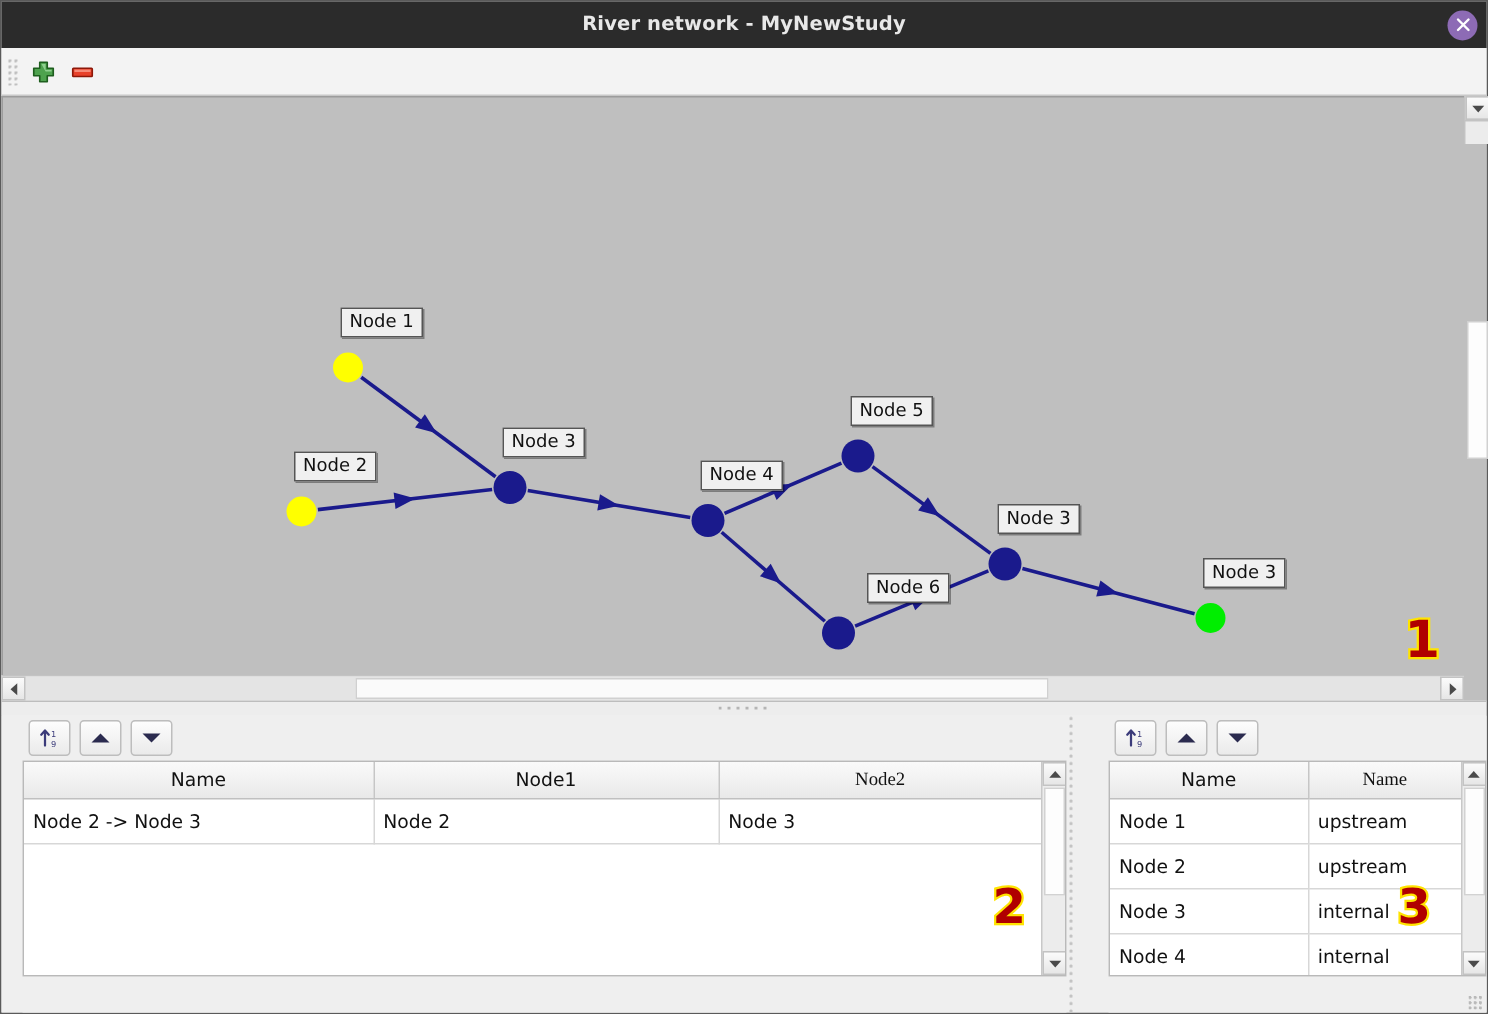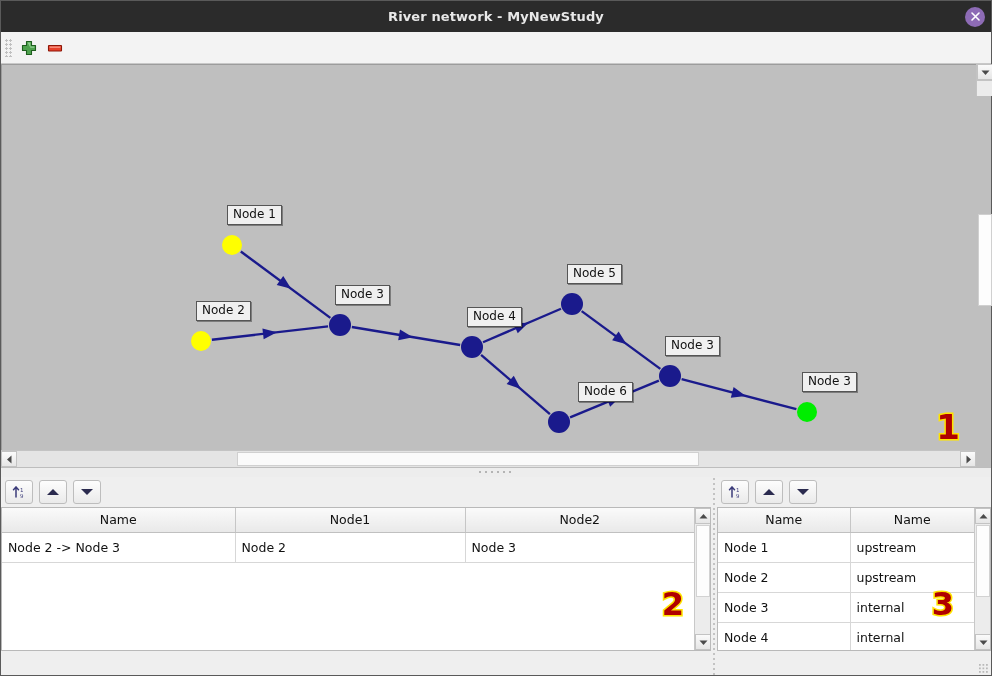--- a/index.html
+++ b/index.html
@@ -171,21 +171,21 @@
   }
 
   
   .bottom {
     flex: 1 1 auto;
     display: flex;
     background: #efefef;
     padding: 0;
     min-height: 0;
   }
-  .pane { display:flex; flex-direction: column; min-width:0; }
+  .pane { display:flex; flex-direction: column; min-width:0;padding-left:14px; }
   .pane.left { flex: 0 0 710px; }
   .pane.vsep { flex: 0 0 6px;
     background-image: radial-gradient(circle at 3px 2px, #c3c3c3 1px, transparent 1.2px);
     background-size: 6px 5px;
     background-repeat: repeat-y;
     background-position: 0 60px;
     cursor: col-resize;
   }
   .pane.right { flex: 1 1 auto; }
 
@@ -224,21 +224,21 @@
   table.grid th {
     height: 24px;
     background: linear-gradient(#fafafa, #e9e9e9);
     border-right: 1px solid #c6c6c6;
     border-bottom: 1px solid #c0c0c0;
     font-weight: normal;
     font-size: 12.5px;
     color: #111;
     text-align: center;
   }
-  table.grid th:last-child { border-right: none; }
+  table.grid th:last-child { border-right: none; font-family: Liberation Serif, serif; }
   table.grid td {
     height: 30px;
     border-right: 1px solid #d7d7d7;
     border-bottom: 1px solid #d7d7d7;
     padding: 0 6px;
     background: #fff;
     white-space: nowrap;
     overflow: hidden;
   }
   table.grid td:last-child { border-right: none; }

